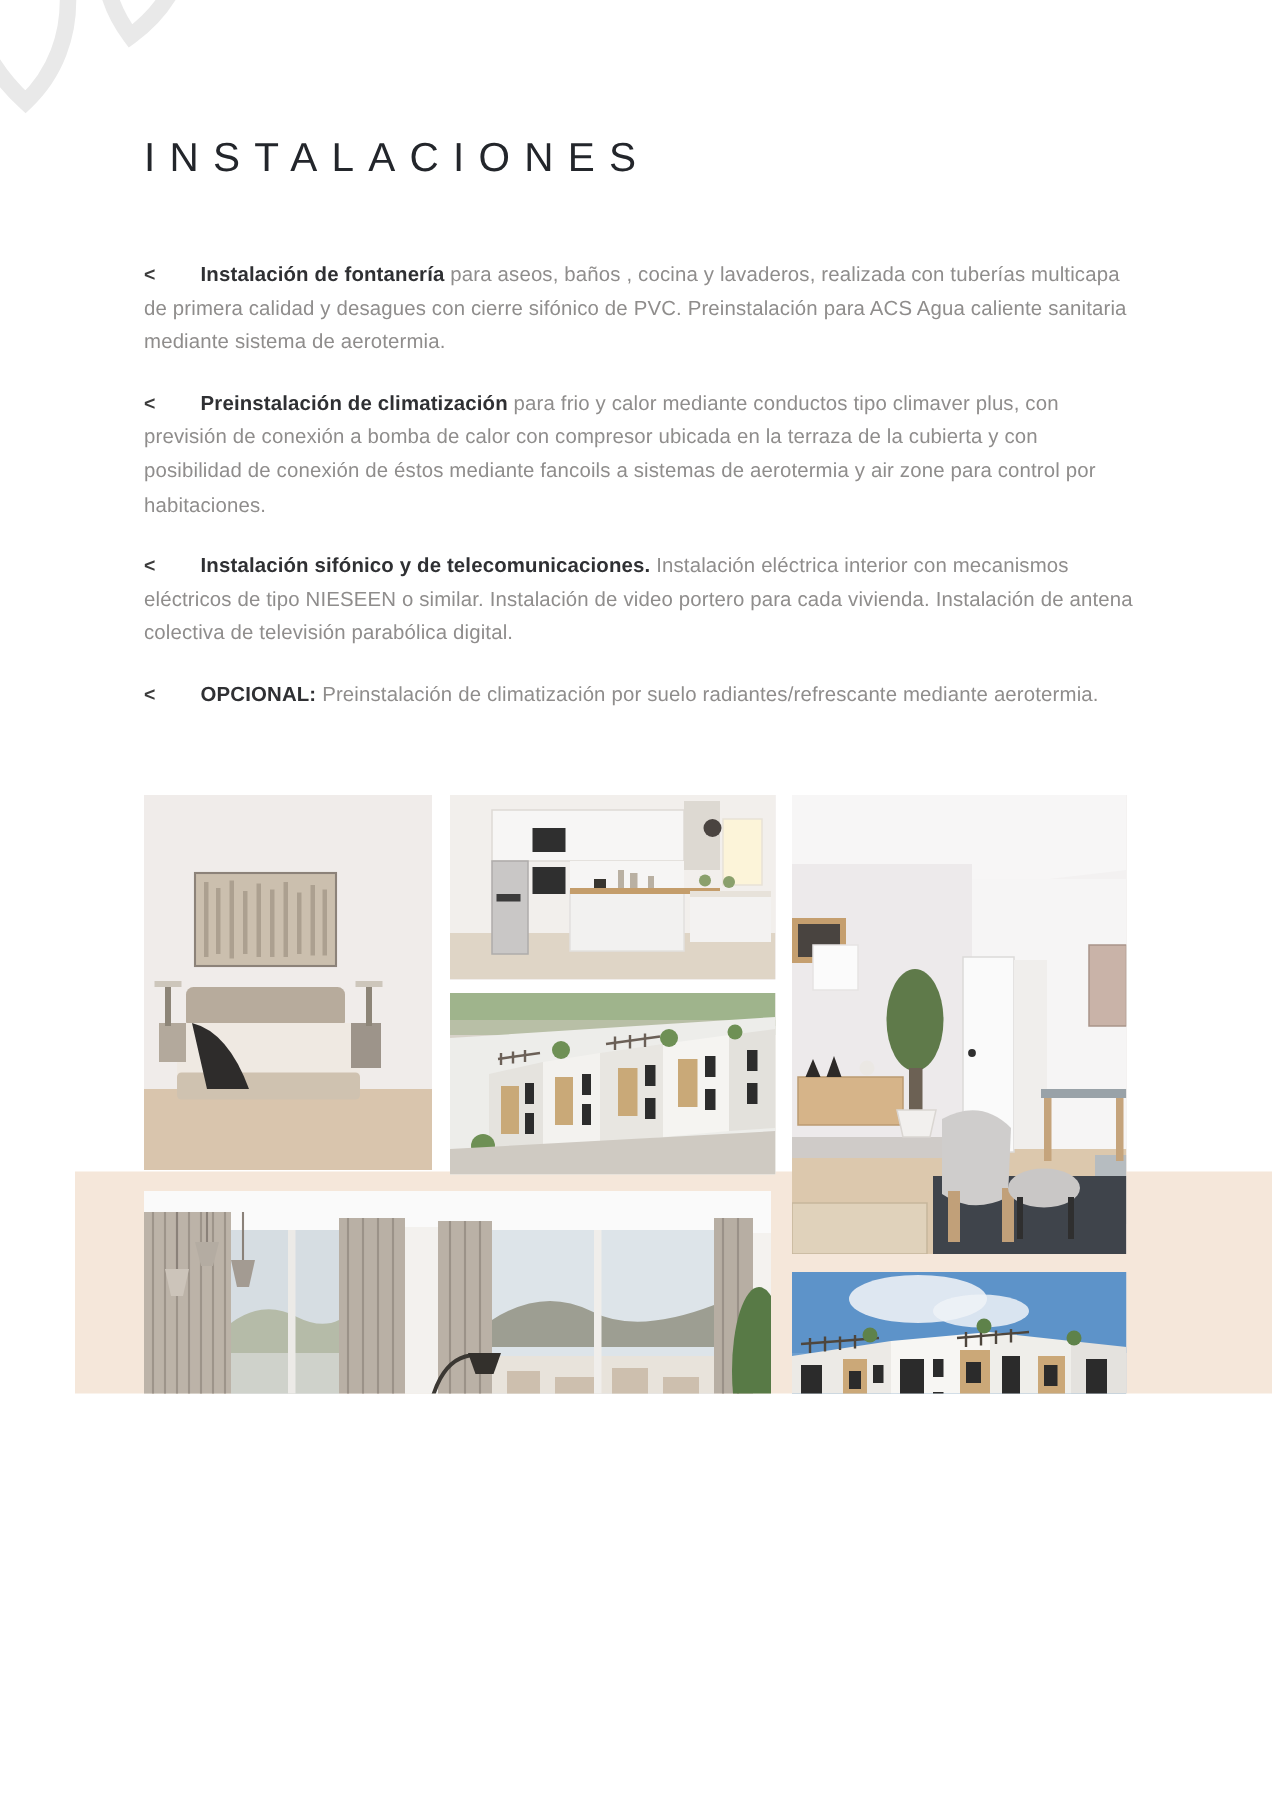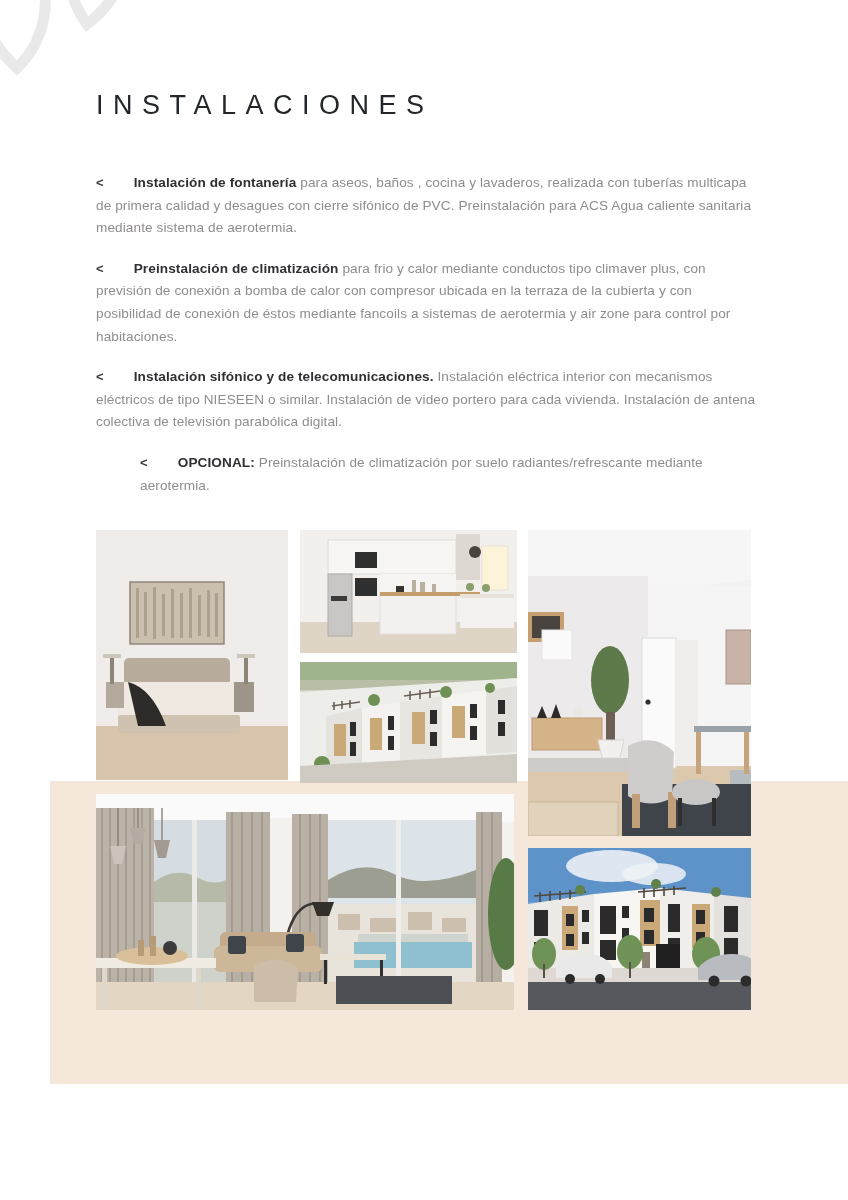--- a/index.html
+++ b/index.html
@@ -13,21 +13,21 @@
 
   body {
     font-family: "Liberation Sans", sans-serif;
     background: #ffffff;
     position: relative;
   }
 
   .page {
     position: relative;
     width: 848px;
-    height: 1084px;
+    height: 929px;
     background: #ffffff;
     overflow: hidden;
   }
 
   
   .watermark {
     position: absolute;
     left: -95px;
     top: -128px;
     width: 310px;
@@ -69,21 +69,21 @@
     z-index: 3;
   }
 
   .para {
     font-size: 13.6px;
     line-height: 22.6px;
     color: #8f8d8c;
     margin-bottom: 18px;
     letter-spacing: 0.1px;
   }
-  .para:last-child { margin-bottom: 0; margin-left: 44px; }
+  .para:last-child { margin-bottom: 0; }
 
   .marker {
     color: #3b3b3b;
     font-weight: 700;
     font-size: 13px;
     margin-right: 3px;
   }
 
   .lead {
     color: #2f3033;

